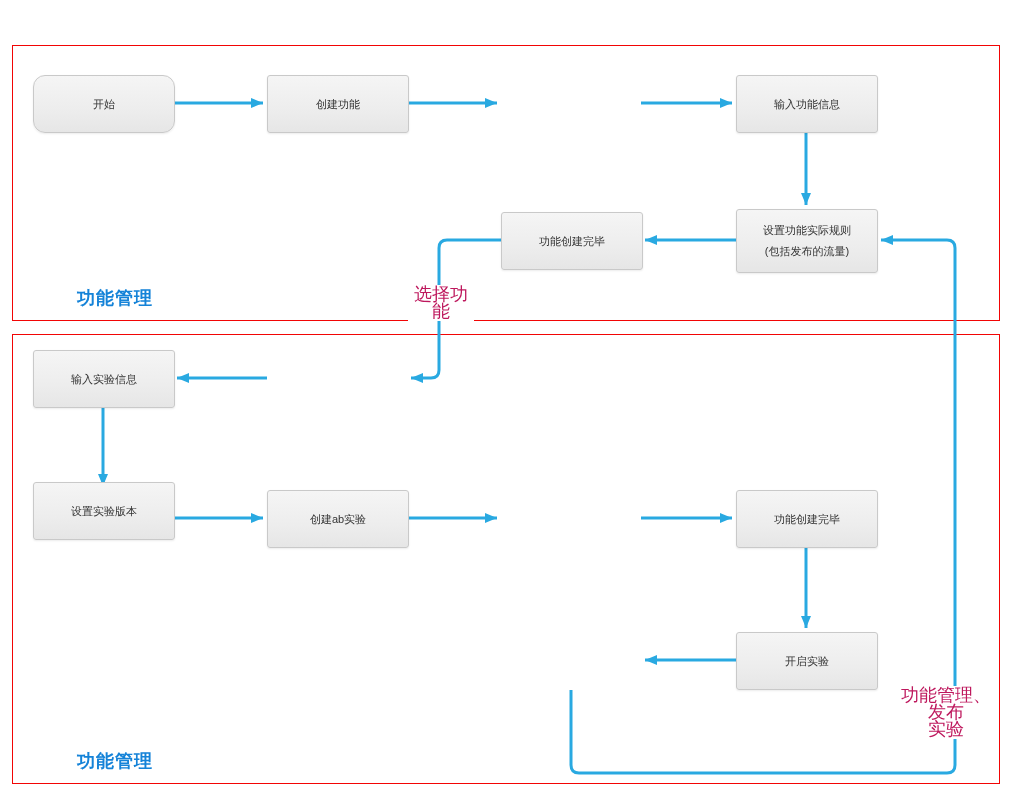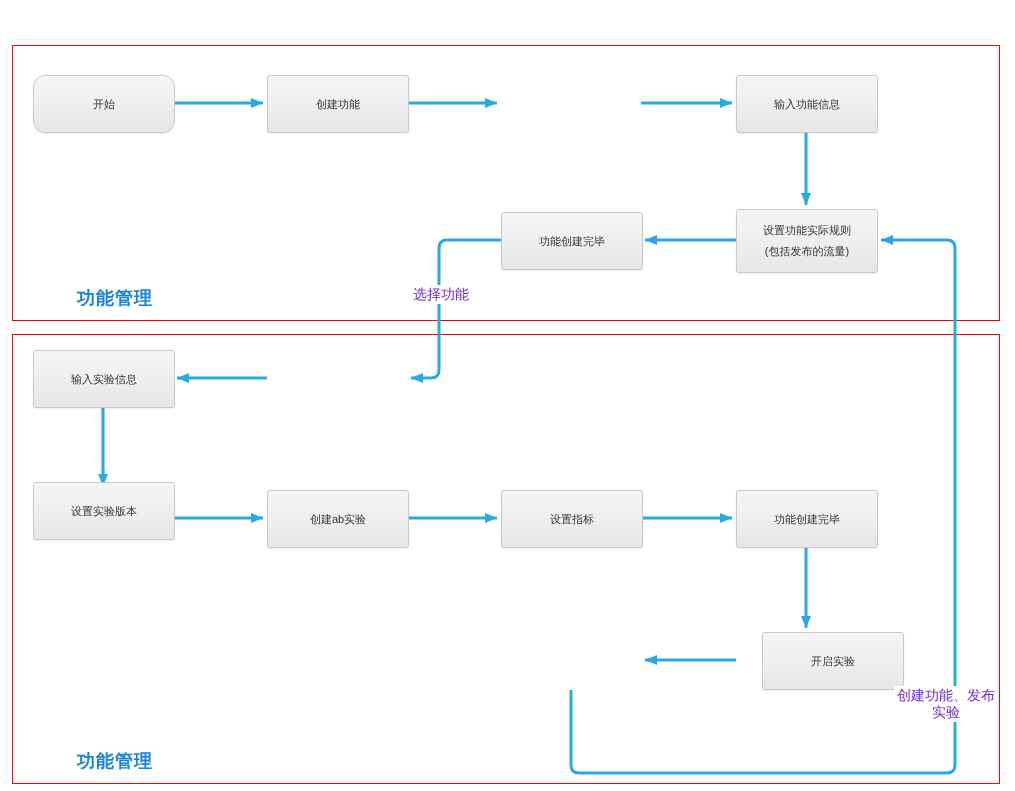--- a/index.html
+++ b/index.html
@@ -12,21 +12,21 @@
   #section-top-label{top:286px;}
   #section-bottom-label{top:749px;}
   svg.flow{position:absolute;left:0;top:0;z-index:2;pointer-events:none;}
   .node{position:absolute;z-index:3;width:140px;height:56px;display:flex;flex-direction:column;
         align-items:center;justify-content:center;text-align:center;
         background:linear-gradient(180deg,#f5f5f5 0%,#ededed 60%,#e6e6e6 100%);
         border:1px solid #c9c9c9;border-radius:3px;box-shadow:0 1px 2px rgba(0,0,0,0.08);
         color:#333;font-size:11px;line-height:21px;}
   .node.start-shape{border-radius:12px;}
   .node.tall{height:62px;align-items:center;}
-  .edge-label{position:absolute;z-index:4;background:#ffffff;color:#6d28d9;font-size:14px;
+  .edge-label{position:absolute;z-index:4;background:#ffffff;color:#be185d;font-size:18px;
               line-height:17px;text-align:center;padding:1px 2px;}
   #label-select-feature{left:408px;top:285px;width:62px;}
   #label-confirm{left:894px;top:686px;width:100px;}
 </style>
 </head>
 <body>
 
 <div id="canvas">
 
   <div class="section" id="section-top"></div>
@@ -75,35 +75,32 @@
 
   <div class="node" style="left:33px;top:350px">
     <span>输入实验信息</span>
   </div>
   <div class="node" style="left:33px;top:482px">
     <span>设置实验版本</span>
   </div>
   <div class="node" style="left:267px;top:490px">
     <span>创建ab实验</span>
   </div>
-  <div class="node" style="left:501px;top:490px">
-    <span>设置指标</span>
-  </div>
   <div class="node" style="left:736px;top:490px">
     <span>功能创建完毕</span>
   </div>
-  <div class="node" style="left:762px;top:632px">
+  <div class="node" style="left:736px;top:632px">
     <span>开启实验</span>
   </div>
 
   <div class="edge-label" id="label-select-feature">
     <span>选择功能</span>
   </div>
   <div class="edge-label" id="label-confirm">
-    <span>创建功能、发布</span><br>
+    <span>功能管理、发布</span><br>
     <span>实验</span>
   </div>
 
   <div class="section-label" id="section-top-label">
     <span>功能管理</span>
   </div>
   <div class="section-label" id="section-bottom-label">
     <span>功能管理</span>
   </div>
 

